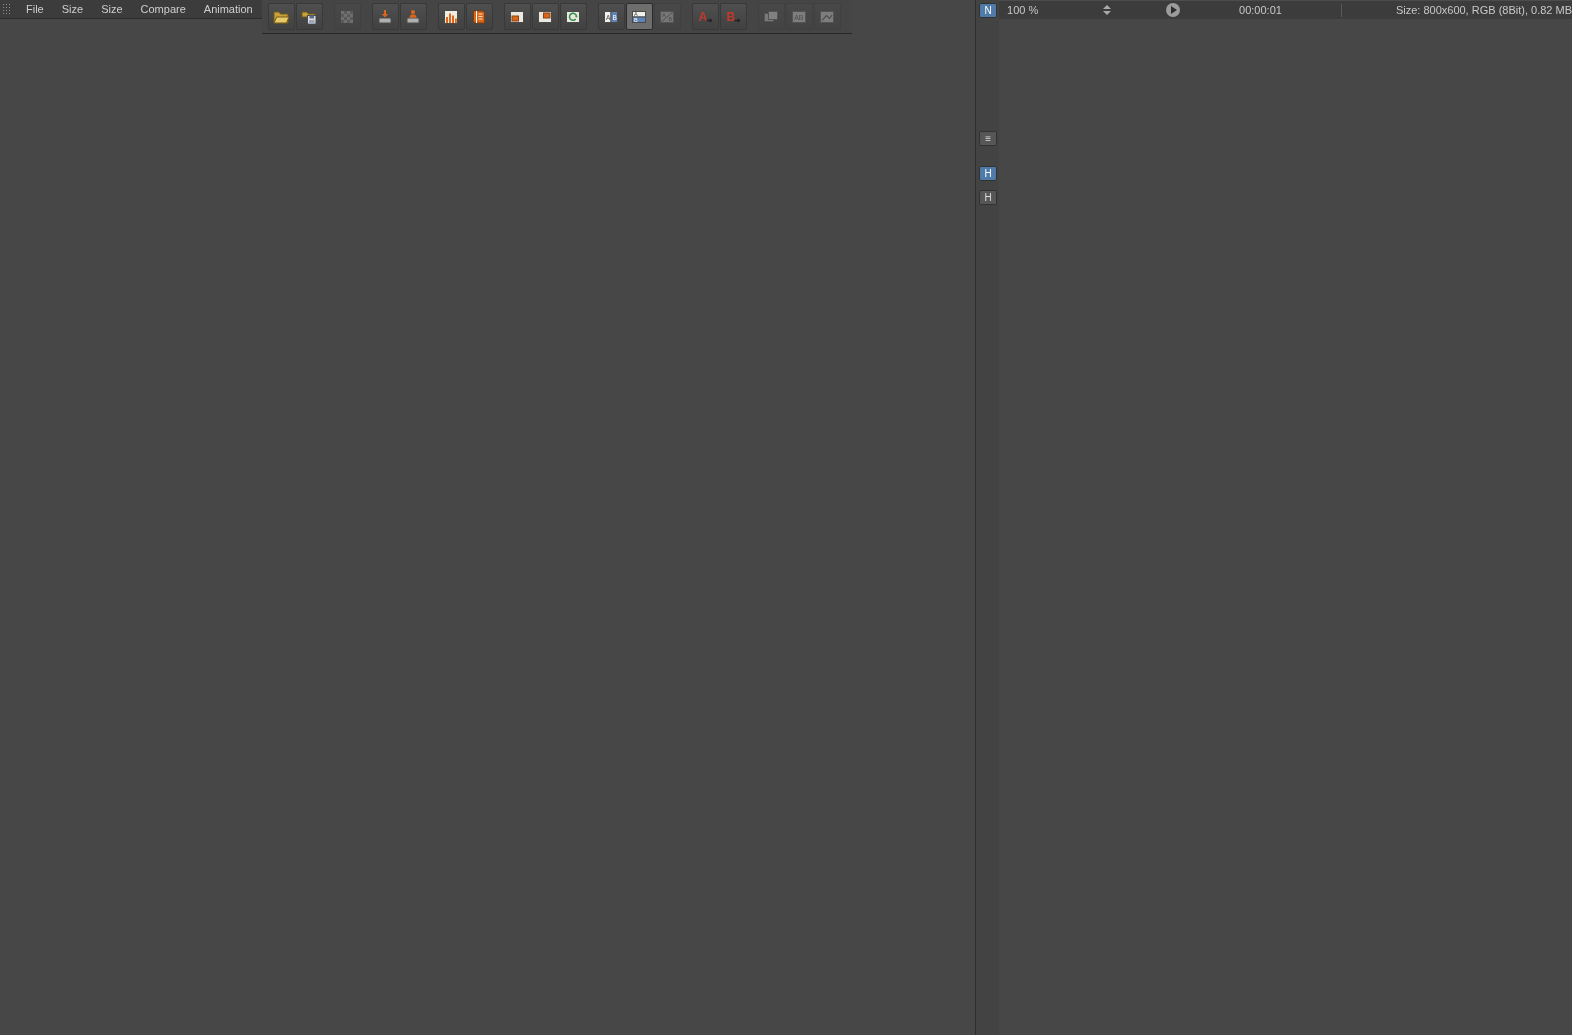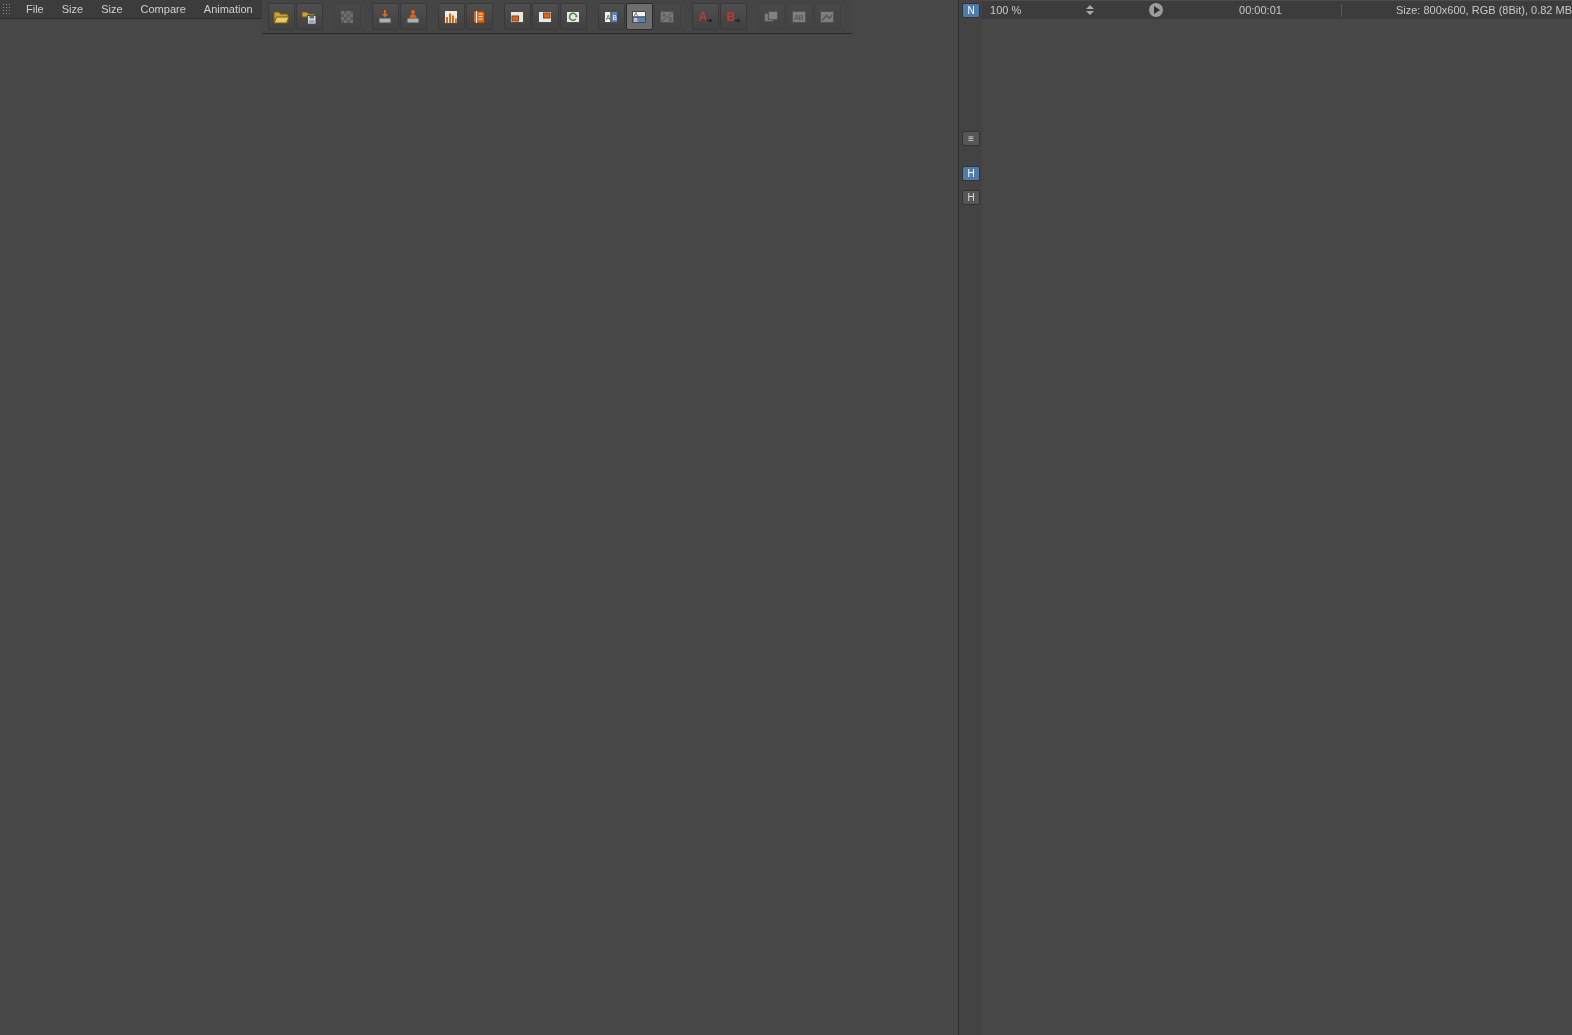--- a/index.html
+++ b/index.html
@@ -45,21 +45,21 @@
   .statusbar .zoom { margin-left:8px; width:42px; }
   .stepper { display:flex; flex-direction:column; justify-content:center; margin-left:8px; cursor:default; }
   .stepper .up { width:0; height:0; border-left:4px solid transparent; border-right:4px solid transparent;
                  border-bottom:4px solid #aaaaaa; margin-bottom:2px; }
   .stepper .dn { width:0; height:0; border-left:4px solid transparent; border-right:4px solid transparent;
                  border-top:4px solid #aaaaaa; }
   .play-btn { width:14px; height:14px; border-radius:50%; background:#9c9c9c; margin-left:9px;
               display:flex; align-items:center; justify-content:center; cursor:default; }
   .play-btn .tri { width:0; height:0; border-top:4px solid transparent; border-bottom:4px solid transparent;
                    border-left:6px solid #2e2e2e; margin-left:2px; }
-  .statusbar .time { margin-left:30px; }
+  .statusbar .time { margin-left:13px; }
   .sep { width:1px; height:13px; background:#292929; border-right:1px solid #585858; margin:0 8px 0 13px; }
 </style>
 </head>
 <body>
 
 <div class="window">
 
   <div class="menubar">
     <span class="grip"></span>
     <span class="menu-item">File</span>

